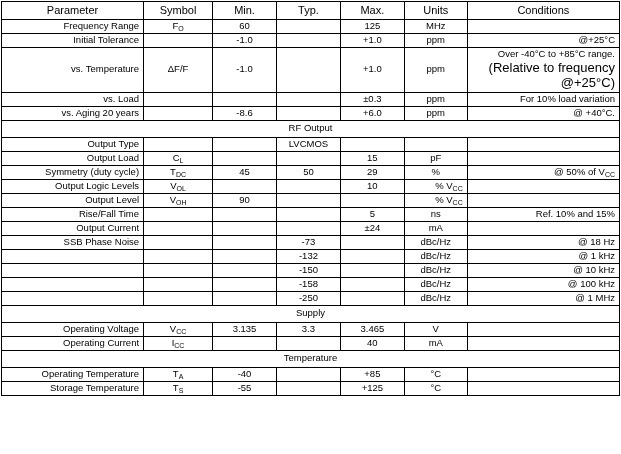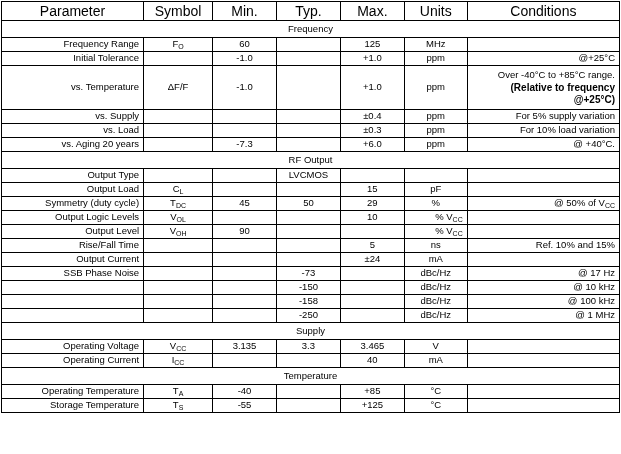--- a/index.html
+++ b/index.html
@@ -32,34 +32,34 @@
   .col-symbol { width: 68px; }
   .col-min    { width: 63px; }
   .col-typ    { width: 63px; }
   .col-max    { width: 63px; }
   .col-units  { width: 62px; }
   .col-cond   { width: 150px; }
 
   thead th {
     text-align: center;
     font-weight: bold;
-    font-size: 14px;
+    font-size: 11px;
     height: 15px;
   }
   thead th.left-head { text-align: center; }
 
   .section-row td {
     text-align: center;
     font-weight: bold;
     height: 14px;
   }
   .c { text-align: center; }
   .l { text-align: right; margin-left: 20px; }
   .sub { font-size: 7px; vertical-align: baseline; position: relative; top: 2px; }
-  .small-note { font-size: 10px; display: block; margin-top: 1px; font-weight: bold; }
+  .small-note { font-size: 13px; display: block; margin-top: 1px; }
   .cell-multi { line-height: 1.18; }
   .tall { height: 44px; }
   .row-h { height: 14px; }
   .va-top { vertical-align: top; padding-top: 2px; }
   .va-mid { vertical-align: middle; }
 </style>
 </head>
 <body>
 
 <table id="spec-table">
@@ -78,23 +78,20 @@
       <th>Symbol</th>
       <th>Min.</th>
       <th>Typ.</th>
       <th>Max.</th>
       <th>Units</th>
       <th>Conditions</th>
     </tr>
   </thead>
   <tbody>
 
-    <tr class="section-row">
-      <td colspan="7">Frequency</td>
-    </tr>
     <tr class="row-h">
       <td class="l">Frequency Range</td>
       <td class="c"><span>F</span><span class="sub">O</span></td>
       <td class="c">60</td>
       <td class="c"></td>
       <td class="c">125</td>
       <td class="c">MHz</td>
       <td class="l"></td>
     </tr>
     <tr class="row-h">
@@ -112,41 +109,32 @@
       <td class="c va-mid">-1.0</td>
       <td class="c va-mid"></td>
       <td class="c va-mid">+1.0</td>
       <td class="c va-mid">ppm</td>
       <td class="l va-top cell-multi">
         <span>Over -40°C to +85°C range.</span>
         <span class="small-note">(Relative to frequency @+25°C)</span>
       </td>
     </tr>
     <tr class="row-h">
-      <td class="l">vs. Supply</td>
-      <td class="c"><span></span><span class="sub"></span></td>
-      <td class="c"></td>
-      <td class="c"></td>
-      <td class="c">±0.4</td>
-      <td class="c">ppm</td>
-      <td class="l">For 5% supply variation</td>
-    </tr>
-    <tr class="row-h">
       <td class="l">vs. Load</td>
       <td class="c"><span></span><span class="sub"></span></td>
       <td class="c"></td>
       <td class="c"></td>
       <td class="c">±0.3</td>
       <td class="c">ppm</td>
       <td class="l">For 10% load variation</td>
     </tr>
     <tr class="row-h">
       <td class="l">vs. Aging 20 years</td>
       <td class="c"><span></span><span class="sub"></span></td>
-      <td class="c">-7.3</td>
+      <td class="c">-8.6</td>
       <td class="c"></td>
       <td class="c">+6.0</td>
       <td class="c">ppm</td>
       <td class="l">@ +40°C.</td>
     </tr>
 
     <tr class="section-row">
       <td colspan="7">RF Output</td>
     </tr>
     <tr class="row-h">
@@ -213,21 +201,30 @@
       <td class="l"></td>
     </tr>
 
     <tr class="row-h">
       <td class="l">SSB Phase Noise</td>
       <td class="c"></td>
       <td class="c"></td>
       <td class="c">-73</td>
       <td class="c"></td>
       <td class="c">dBc/Hz</td>
-      <td class="l">@ 17 Hz</td>
+      <td class="l">@ 18 Hz</td>
+    </tr>
+    <tr class="row-h">
+      <td class="l"></td>
+      <td class="c"></td>
+      <td class="c"></td>
+      <td class="c">-132</td>
+      <td class="c"></td>
+      <td class="c">dBc/Hz</td>
+      <td class="l">@ 1 kHz</td>
     </tr>
     <tr class="row-h">
       <td class="l"></td>
       <td class="c"></td>
       <td class="c"></td>
       <td class="c">-150</td>
       <td class="c"></td>
       <td class="c">dBc/Hz</td>
       <td class="l">@ 10 kHz</td>
     </tr>

